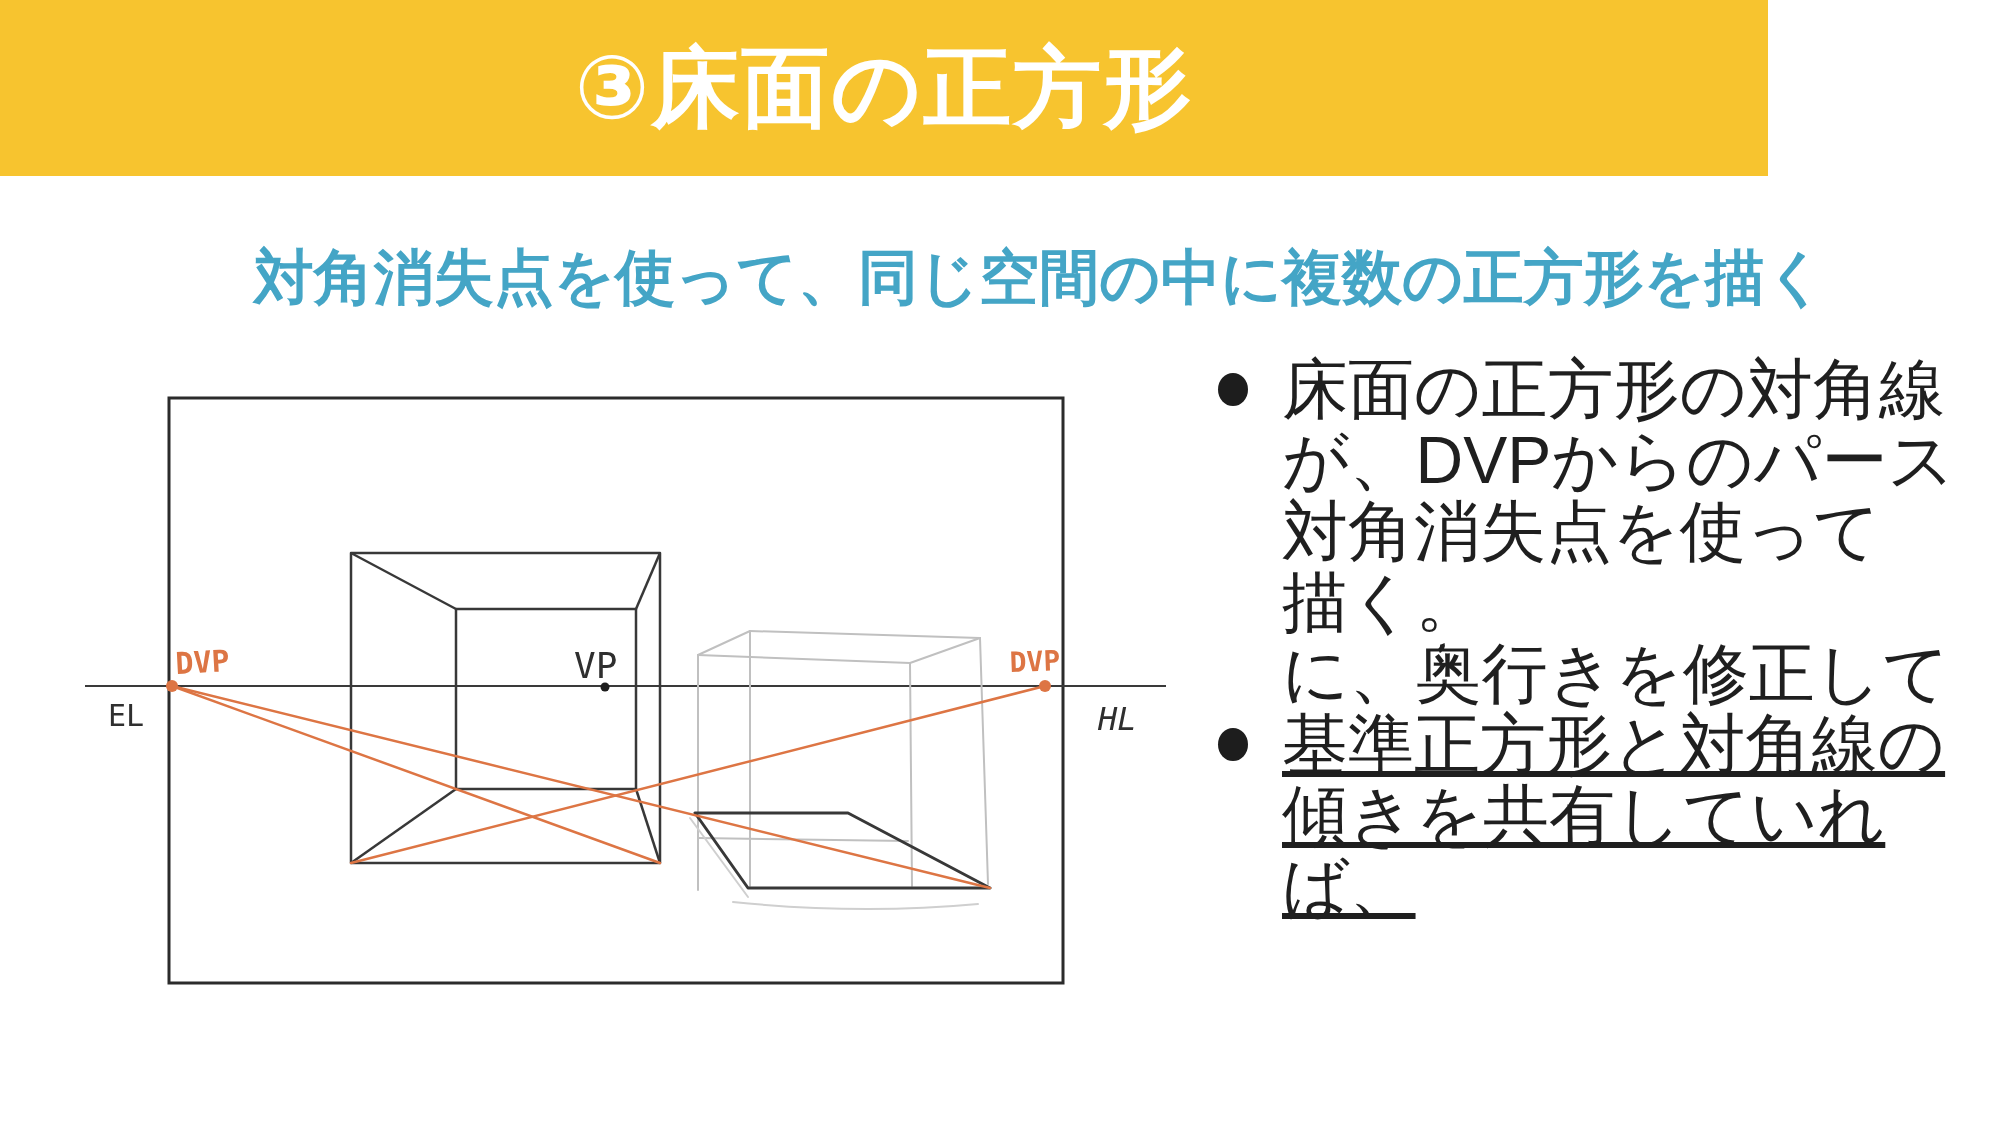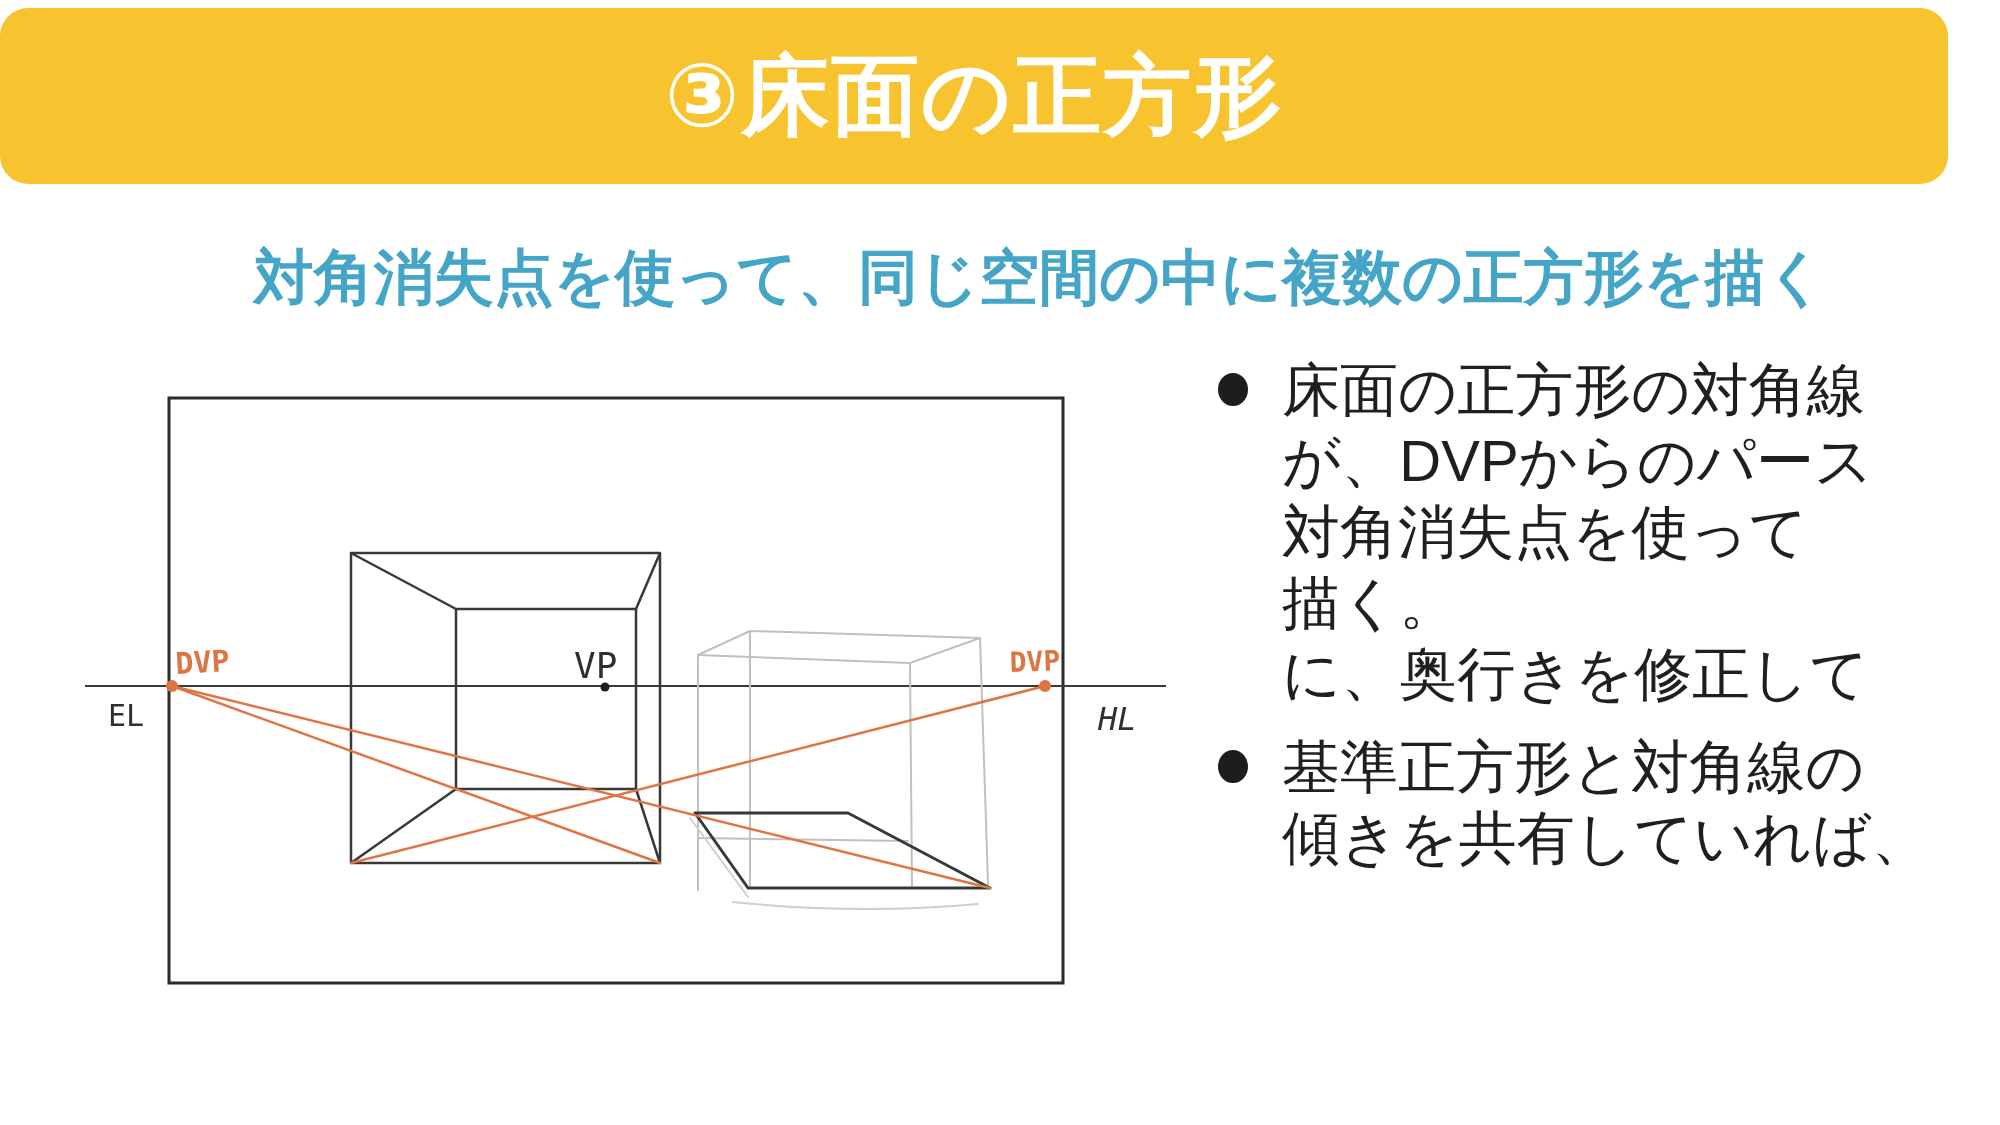--- a/index.html
+++ b/index.html
@@ -2,42 +2,42 @@
 <html><head>
 <meta charset="utf-8">
 <style>
   html,body{margin:0;padding:0;}
   body{
     width:2000px;height:1125px;position:relative;background:#ffffff;overflow:hidden;
     font-family:"Liberation Sans","DejaVu Sans",sans-serif;
   }
   
   .banner{
-    position:absolute;left:0;top:8px;width:1948px;height:176px;
-    background:#F7C42F;display:flex;align-items:center;justify-content:center;border-radius:28px;
+    position:absolute;left:0;top:0;width:1768px;height:176px;
+    background:#F7C42F;display:flex;align-items:center;justify-content:center;
   }
   .banner h1{
     margin:0;font-size:88px;font-weight:bold;color:#ffffff;letter-spacing:2px;
     font-family:"Liberation Sans","DejaVu Sans",sans-serif;
   }
   
   .subtitle{
     position:absolute;left:0;top:238px;width:2000px;text-align:center;
     font-size:60px;font-weight:bold;color:#44A5C6;letter-spacing:0px;padding-left:40px;
   }
   
   .bullets{
     position:absolute;left:1218px;top:354px;width:740px;color:#1f1f1f;
   }
   .bullet-item{display:flex;gap:34px;}
-  .bullet-item + .bullet-item{margin-top:22px;}
+  .bullet-item + .bullet-item{text-decoration:underline;}
   .bullet-dot{
     flex:none;width:30px;height:33px;border-radius:50%;background:#1d1d1d;margin-top:19px;
   }
-  .bullet-lines{font-size:58px;line-height:71px;font-weight:300;}
+  .bullet-lines{font-size:66px;line-height:71px;font-weight:300;}
   
   .diagram-svg{position:absolute;left:0;top:0;}
   .hand{font-family:"DejaVu Sans Mono","Liberation Mono",monospace;}
 </style>
 </head>
 <body>
 
 <header class="banner">
   <h1>③床面の正方形</h1>
 </header>

